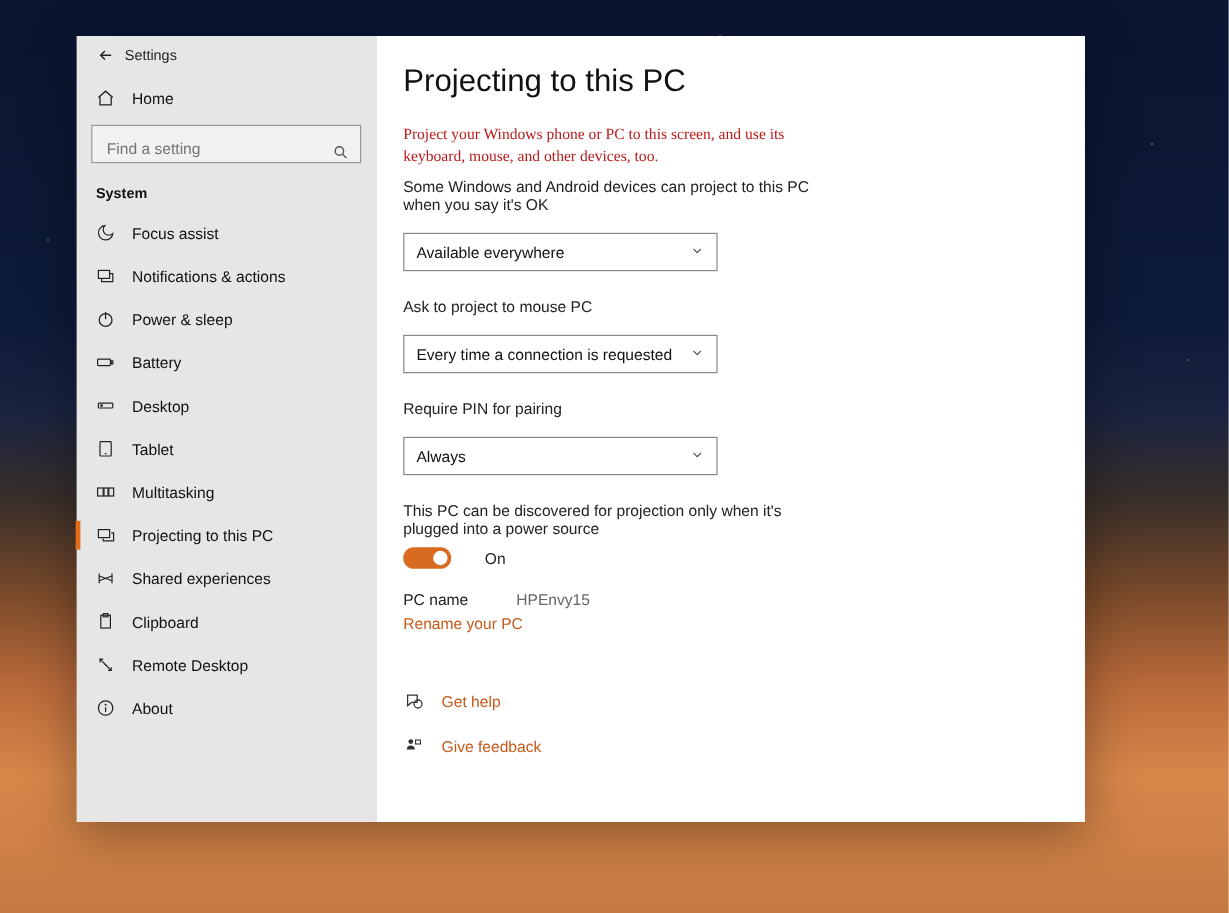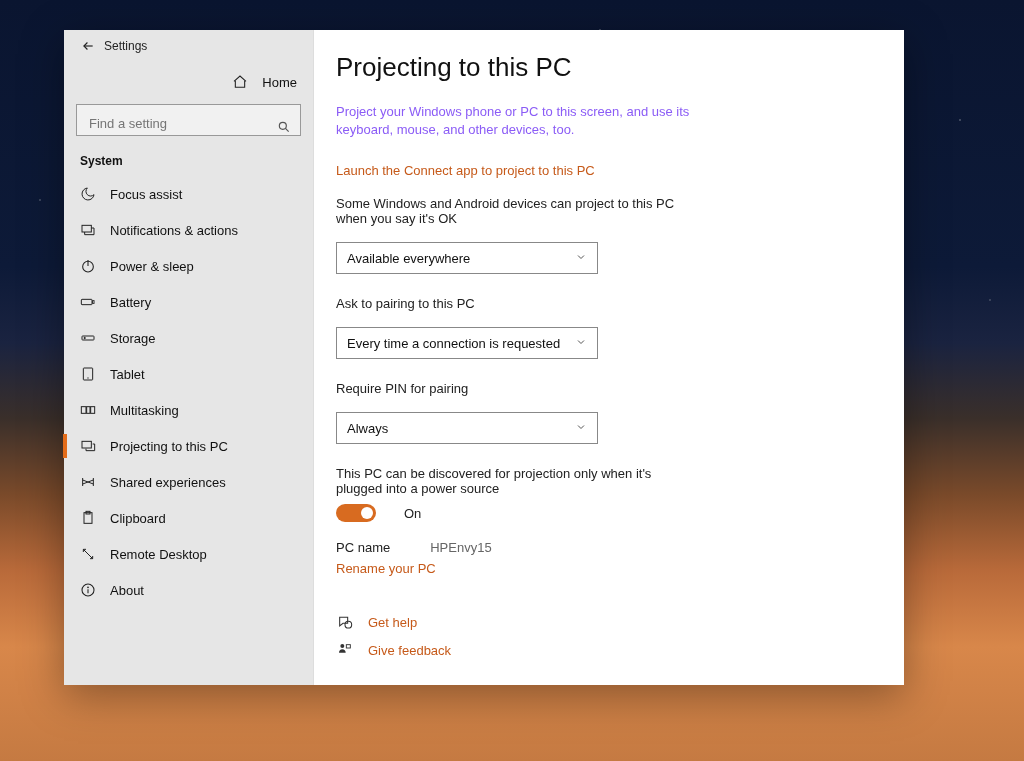--- a/index.html
+++ b/index.html
@@ -40,62 +40,62 @@
   }
   .win-btn {
     width:45px; height:32px; display:flex; align-items:center; justify-content:center;
     font-size:10px; color:#222; cursor:pointer;
   }
   .win-btn svg { stroke:#222; }
   .home-row, .nav-item {
     display:flex; align-items:center; gap:14px; padding: 10px 16px;
     font-size: 13px; color:#111; cursor:pointer;
   }
-  .home-row { padding: 12px 16px 14px 16px; justify-content: flex-end; }
+  .home-row { padding: 12px 16px 14px 16px; }
   .nav-item .ic, .home-row .ic { width:16px; height:16px; display:flex; align-items:center; justify-content:center; color:#222; }
   .search-wrap { padding: 0 12px 12px 12px; }
   .search {
     display:flex; align-items:flex-end; border:1px solid #999; background:#f1f1f1;
     height:32px; padding:0 8px;
   }
   .search input {
     flex:1; border:0; outline:0; background:transparent; font-size:13px; padding:4px; color:#444;
   }
   .search-icon { width:16px; height:16px; color:#555; display:flex; align-items:center; justify-content:center; }
   .category-label { font-size:12px; font-weight:600; padding: 6px 16px 8px 16px; color:#111;}
   .nav-item.active { position:relative; }
   .nav-item.active::before {
     content:""; position:absolute; left:-1px; top:6px; bottom:6px; width:4px; background:#e36c1a;
   }
   .content {
     flex:1; background:#fff; padding: 22px 0 20px 22px; overflow:auto; position:relative;
   }
   .content h1 { font-size: 26px; font-weight:400; color:#111; margin-bottom: 20px; }
-  .para { font-size:13px; color:#8b5cf6; max-width: 360px; line-height:1.4; margin-bottom:22px;}
+  .para { font-size:13px; color:#b91c1c; max-width: 360px; line-height:1.4; margin-bottom:9px;font-family:Liberation Serif, serif;}
   .link { font-size:13px; color:#c65a1a; cursor:pointer; display:inline-block; margin-bottom:18px;}
   .field-label { font-size:13px; color:#222; margin-bottom:8px; max-width:360px; }
   .select {
     width: 262px; height:32px; border:1px solid #888; background:#fff;
     display:flex; align-items:center; justify-content:space-between;
     padding:0 10px; font-size:13px; color:#111; margin-bottom:22px; cursor:pointer;margin-top:16px;
   }
   .select .chev { color:#555; }
   .toggle-row { display:flex; align-items:center; gap:28px; margin:8px 0 18px 0;}
   .toggle {
     width:40px; height:18px; border-radius:9px; background:#d86b20; position:relative; cursor:pointer;
   }
   .toggle::after {
     content:""; position:absolute; right:3px; top:3px; width:12px; height:12px;
     border-radius:50%; background:#fff;
   }
   .toggle-label { font-size:13px; color:#222; }
   .kv { display:flex; gap:40px; font-size:13px; margin-bottom:4px;}
   .kv .k { color:#222; }
   .kv .v { color:#666; }
-  .help-row { display:flex; align-items:center; gap:14px; margin-top:10px; font-size:13px;}
+  .help-row { display:flex; align-items:center; gap:14px; margin-top:20px; font-size:13px;}
   .help-row .ic { width:18px; height:18px; color:#333; display:flex; align-items:center; justify-content:center;}
   .help-row .txt { color:#c65a1a; cursor:pointer; }
   .spacer-top { height: 26px; }
 </style>
 </head>
 <body>
 
 <div class="desktop">
   <div class="window">
 
@@ -188,21 +188,21 @@
           </span>
         <span>Battery</span>
       </div>
       <div class="nav-item">
         <span class="ic">
             <svg width="16" height="16" viewBox="0 0 24 24" fill="none" stroke="#222" stroke-width="1.5">
               <rect x="3" y="9" width="18" height="6" rx="1"></rect>
               <circle cx="7" cy="12" r="1" fill="#222"></circle>
             </svg>
           </span>
-        <span>Storage</span>
+        <span>Desktop</span>
       </div>
       <div class="nav-item">
         <span class="ic">
             <svg width="16" height="16" viewBox="0 0 24 24" fill="none" stroke="#222" stroke-width="1.5">
               <rect x="5" y="3" width="14" height="18" rx="1"></rect>
               <line x1="11" y1="18" x2="13" y2="18"></line>
             </svg>
           </span>
         <span>Tablet</span>
       </div>
@@ -266,31 +266,30 @@
           </span>
         <span>About</span>
       </div>
     </div>
 
     <div class="content">
       <h1>Projecting to this PC</h1>
 
       <div class="para">Project your Windows phone or PC to this screen, and use its keyboard, mouse, and other devices, too.</div>
 
-      <span class="link">Launch the Connect app to project to this PC</span>
 
       <div class="field-label">Some Windows and Android devices can project to this PC when you say it's OK</div>
       <div class="select">
         <span>Available everywhere</span>
         <span class="chev"><svg width="12" height="12" viewBox="0 0 24 24" fill="none" stroke="#555" stroke-width="2">
               <polyline points="6 9 12 15 18 9"></polyline>
             </svg></span>
       </div>
 
-      <div class="field-label">Ask to pairing to this PC</div>
+      <div class="field-label">Ask to project to mouse PC</div>
       <div class="select">
         <span>Every time a connection is requested</span>
         <span class="chev"><svg width="12" height="12" viewBox="0 0 24 24" fill="none" stroke="#555" stroke-width="2">
               <polyline points="6 9 12 15 18 9"></polyline>
             </svg></span>
       </div>
 
       <div class="field-label">Require PIN for pairing</div>
       <div class="select">
         <span>Always</span>

